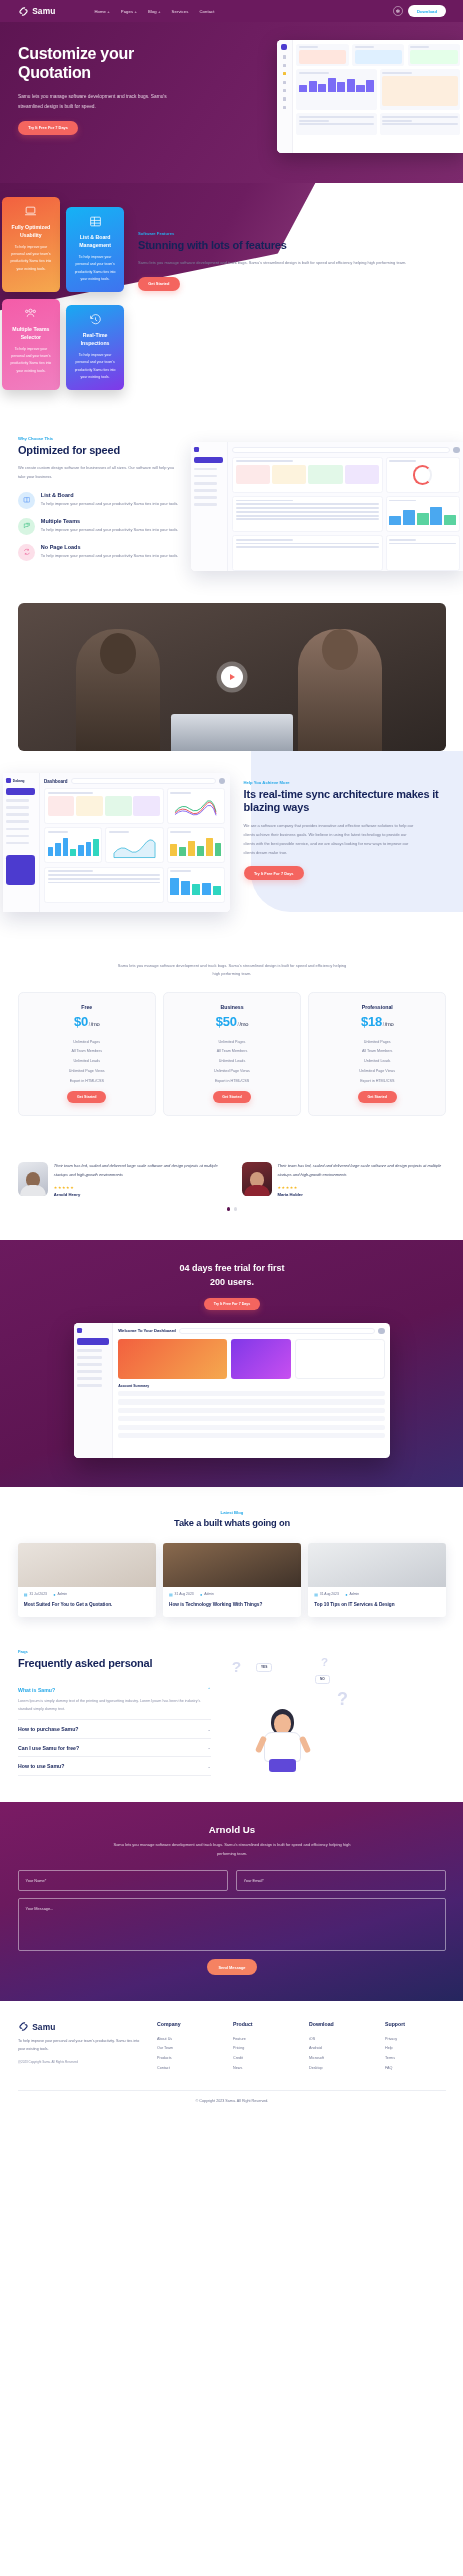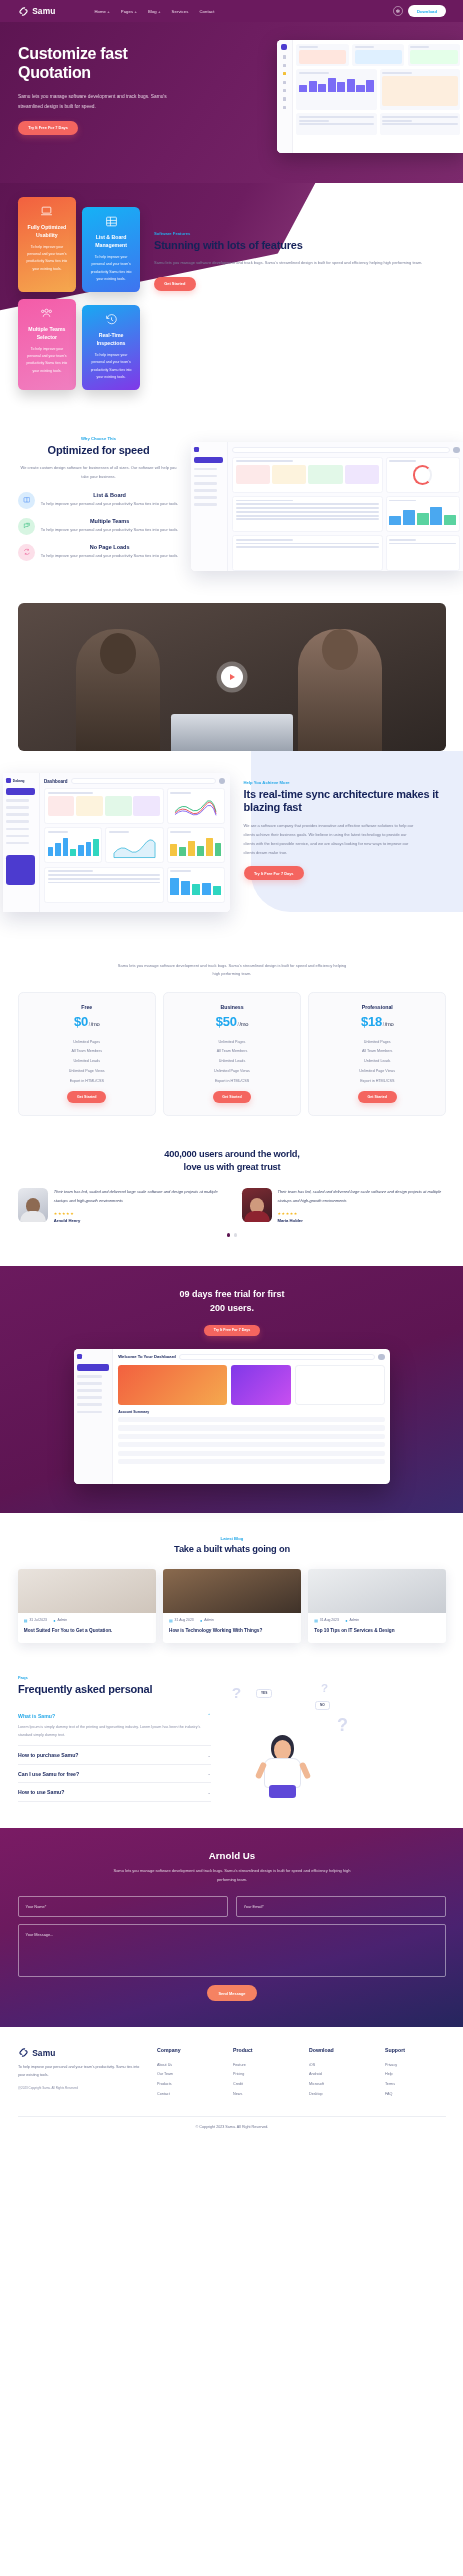--- a/index.html
+++ b/index.html
@@ -102,21 +102,21 @@
     background: #ffffff;
     padding-bottom: 19.3px;
   }
   .feat-diag {
     position: absolute; inset: 0;
     background: linear-gradient(118deg, #5d1552 0%, #6d1d60 46%, #7b2a6c 58%, rgba(123,42,108,0) 58.2%);
     clip-path: polygon(0 0, 100% 0, 100% 22%, 0 86%);
     height: 148px;
   }
   .feat-inner {
-    position: relative; display: flex; padding: 14px 18px 0 18px; gap: 14px;
+    position: relative; display: flex; padding: 14px 18px 0 2px; gap: 14px;
   }
   .feat-grid { display: grid; grid-template-columns: 1fr 1fr; gap: 6.4px; width: 122px; }
   .fcard {
     border-radius: 5.2px; padding: 7.7px 6.4px 9px; color: #fff;
     text-align: center; box-shadow: 0 5.2px 13px rgba(0,0,0,.18);
   }
   .fcard.c1 { background: linear-gradient(160deg,#f2603f,#f5a94e); margin-top: 0; }
   .fcard.c2 { background: linear-gradient(160deg,#15b2f5,#3f73ef); margin-top: 10.3px; }
   .fcard.c3 { background: linear-gradient(160deg,#f45ca8,#f07fc0); margin-top: 0; }
   .fcard.c4 { background: linear-gradient(160deg,#18a9f2,#8038e8); margin-top: 6.4px; }
@@ -128,21 +128,21 @@
   .feat-text { flex: 1; padding-top: 34px; }
   .eyebrow { color: #27a9e8; font-size: 4.2px; font-weight: bold; margin-bottom: 3.2px; }
   .h2 { font-size: 11px; font-weight: bold; line-height: 1.22; color: #152259; letter-spacing: -0.2px; }
   .body-text { color: #7b809a; font-size: 4px; line-height: 2.3; margin-top: 5.8px; }
 
   
   .speed {
     display: flex; padding: 26px 0 26px 18px; gap: 11.6px;
     background: #fff; position: relative;
   }
-  .speed-left { width: 161px; text-align: center; }
+  .speed-left { width: 161px; }
   .speed-list { margin-top: 10.3px; }
   .sitem { display: flex; gap: 5.8px; margin-bottom: 9px; }
   .sicon {
     width: 17px; height: 17px; border-radius: 50%; flex: 0 0 17px;
     display: flex; align-items: center; justify-content: center;
   }
   .sicon svg { width: 7.7px; height: 7.7px; fill: none; stroke-width: 1.5; }
   .sicon.blue { background: #d9ecfd; } .sicon.blue svg { stroke: #3b82f6; }
   .sicon.green { background: #d7f5e2; } .sicon.green svg { stroke: #22b573; }
   .sicon.pink { background: #fcdfe9; } .sicon.pink svg { stroke: #ea4c89; }
@@ -405,21 +405,21 @@
     </div>
     <div class="nav-right">
       <span class="nav-icon-btn">✲</span>
       <span class="download-btn">Download</span>
     </div>
   </div>
 
   <div class="hero">
     <div class="hero-inner">
       <h1>
-        <span>Customize fast</span><br>
+        <span>Customize your</span><br>
         <span>Quotation</span>
       </h1>
       <p>Samu lets you manage software development and track bugs. Samu's streamlined design is built for speed.</p>
       <span class="btn-red">Try It Free For 7 Days</span>
     </div>
     <div class="hero-shot">
       <div class="mini-side">
         <span class="mini-logo"></span>
         <span class="mini-dot"></span>
         <span class="mini-dot"></span>
@@ -753,21 +753,21 @@
                   <i style="height:60%;background:#3fa9f5"></i>
                 <i style="height:45%;background:#2fd6c0"></i>
               </div>
             </div>
           </div>
         </div>
       </div>
     </div>
     <div class="sync-right">
       <div class="eyebrow">Help You Achieve More</div>
-      <div class="h2">Its real-time sync architecture makes it blazing fast</div>
+      <div class="h2">Its real-time sync architecture makes it blazing ways</div>
       <div class="body-text">We are a software company that provides innovative and effective software solutions to help our clients achieve their business goals. We believe in using the latest technology to provide our clients with the best possible service, and we are always looking for new ways to improve our clients dream make true.</div>
       <span class="btn-red">Try It Free For 7 Days</span>
     </div>
   </div>
 
   <div class="pricing">
     <div class="sub">Samu lets you manage software development and track bugs. Samu's streamlined design is built for speed and efficiency helping high performing team.</div>
     <div class="plans">
 
       <div class="plan">
@@ -812,24 +812,20 @@
           <li>Unlimited Page Views</li>
           <li>Export in HTML/CSS</li>
         </ul>
         <span class="btn-red">Get Started</span>
       </div>
 
     </div>
   </div>
 
   <div class="testi">
-    <div class="h2">
-      <span>400,000 users around the world,</span><br>
-      <span>love us with great trust</span>
-    </div>
     <div class="testi-row">
 
       <div class="tcard">
         <div class="tavatar m">
           <span class="face"></span>
             <span class="body"></span>
         </div>
         <div>
           <div class="tquote">Their team has led, scaled and delivered large scale software and design projects at multiple startups and high-growth environments</div>
           <div class="tstars">★★★★★</div>
@@ -851,21 +847,21 @@
 
     </div>
     <div class="dots">
       <span class="on"></span>
       <span></span>
     </div>
   </div>
 
   <div class="trial">
     <h2>
-      <span>09 days free trial for first</span><br>
+      <span>04 days free trial for first</span><br>
       <span>200 users.</span>
     </h2>
     <span class="btn-red">Try It Free For 7 Days</span>
     <div class="trial-shot">
       <div class="tsb">
         <div class="dsb-logo">
             <span></span>
           </div>
         <div class="dsb-item active"></div>
         <div class="dsb-item"></div>

